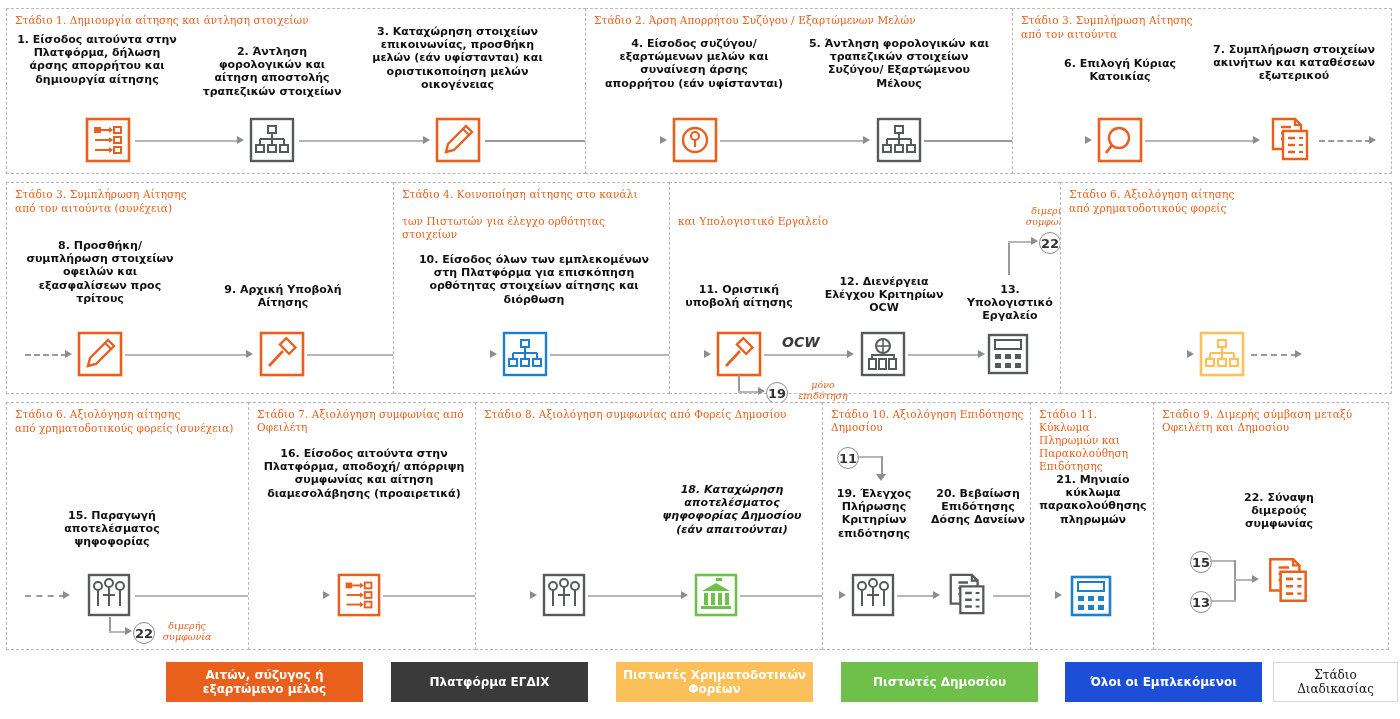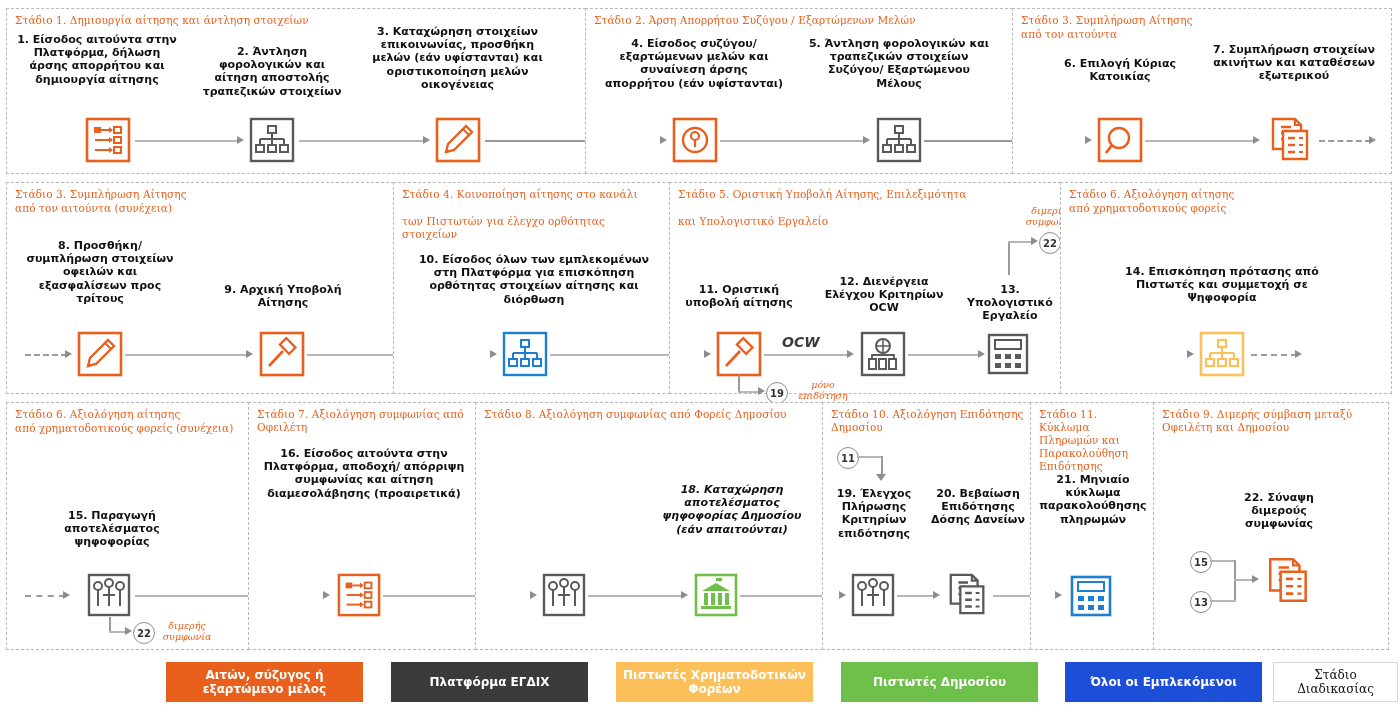--- a/index.html
+++ b/index.html
@@ -59,21 +59,21 @@
     border-top:4.5px solid transparent;
     border-bottom:4.5px solid transparent;
     border-left:7px solid #8d8d8d;
   }
   .vconn{position:absolute;width:2px;background:#9a9a9a;}
 
   .circ{
     position:absolute;
     width:20px;height:20px;border-radius:50%;
     border:1.4px solid #8d8d8d;background:#fff;
-    font-size:10px;font-weight:bold;color:#333;
+    font-size:13px;font-weight:bold;color:#333;
     display:flex;align-items:center;justify-content:center;
   }
   .annot{
     position:absolute;
     font-family:"DejaVu Serif","Liberation Serif",serif;
     font-size:9.5px;line-height:11px;color:#E8601C;font-style:italic;
     text-align:center;
   }
   .edgelbl{
     position:absolute;
@@ -277,21 +277,20 @@
           <rect x="19" y="28" width="8" height="7" fill="none" stroke="#1E7FD1" stroke-width="2"></rect>
           <rect x="31" y="28" width="8" height="7" fill="none" stroke="#1E7FD1" stroke-width="2"></rect>
         </svg>
       </div>
 
       <div class="arw" style="left:96px;top:167px;"></div>
       <div class="conn light" style="left:156px;top:171px;width:126px;"></div>
     </div>
 
     <div class="panel" style="width:392px;">
-      <div class="hdr">Στάδιο 5. Οριστική Υποβολή Αίτησης, Επιλεξιμότητα</div>
       <div class="hdr" style="top:32px;">και Υπολογιστικό Εργαλείο</div>
 
       <div class="node" style="left:6px;top:100px;width:126px;">
         <span class="cap">11. Οριστική υποβολή αίτησης</span>
       </div>
       <div class="node" style="left:148px;top:92px;width:132px;">
         <span class="cap">12. Διενέργεια Ελέγχου Κριτηρίων OCW</span>
       </div>
       <div class="node" style="left:290px;top:100px;width:100px;">
         <span class="cap">13. Υπολογιστικό Εργαλείο</span>
@@ -346,23 +345,20 @@
       <div class="conn light" style="left:338px;top:58px;width:26px;"></div>
       <div class="arw" style="left:361px;top:54px;"></div>
       <div class="circ" style="left:369px;top:49px;">22</div>
       <div class="annot" style="left:352px;top:22px;width:56px;">διμερής συμφωνία</div>
     </div>
 
     <div class="panel" style="width:332px;">
       <div class="hdr">Στάδιο 6. Αξιολόγηση αίτησης</div>
       <div class="hdr" style="top:19px;">από χρηματοδοτικούς φορείς</div>
 
-      <div class="node" style="left:48px;top:82px;width:226px;">
-        <span class="cap">14. Επισκόπηση πρότασης από Πιστωτές και συμμετοχή σε Ψηφοφορία</span>
-      </div>
 
       <div style="position:absolute;left:138px;top:148px;">
         <svg class="gly" width="46" height="46" viewBox="0 0 46 46">
           <rect x="2" y="2" width="42" height="42" fill="none" stroke="#FBC05A" stroke-width="2.6"></rect>
           <rect x="19" y="9" width="8" height="7" fill="none" stroke="#FBC05A" stroke-width="2.2"></rect>
           <path d="M23 16 v6 M11 22 H35 M11 22 v5 M23 22 v5 M35 22 v5" stroke="#FBC05A" stroke-width="2.2" fill="none"></path>
           <rect x="7" y="28" width="8" height="7" fill="none" stroke="#FBC05A" stroke-width="2.2"></rect>
           <rect x="19" y="28" width="8" height="7" fill="none" stroke="#FBC05A" stroke-width="2.2"></rect>
           <rect x="31" y="28" width="8" height="7" fill="none" stroke="#FBC05A" stroke-width="2.2"></rect>
         </svg>

